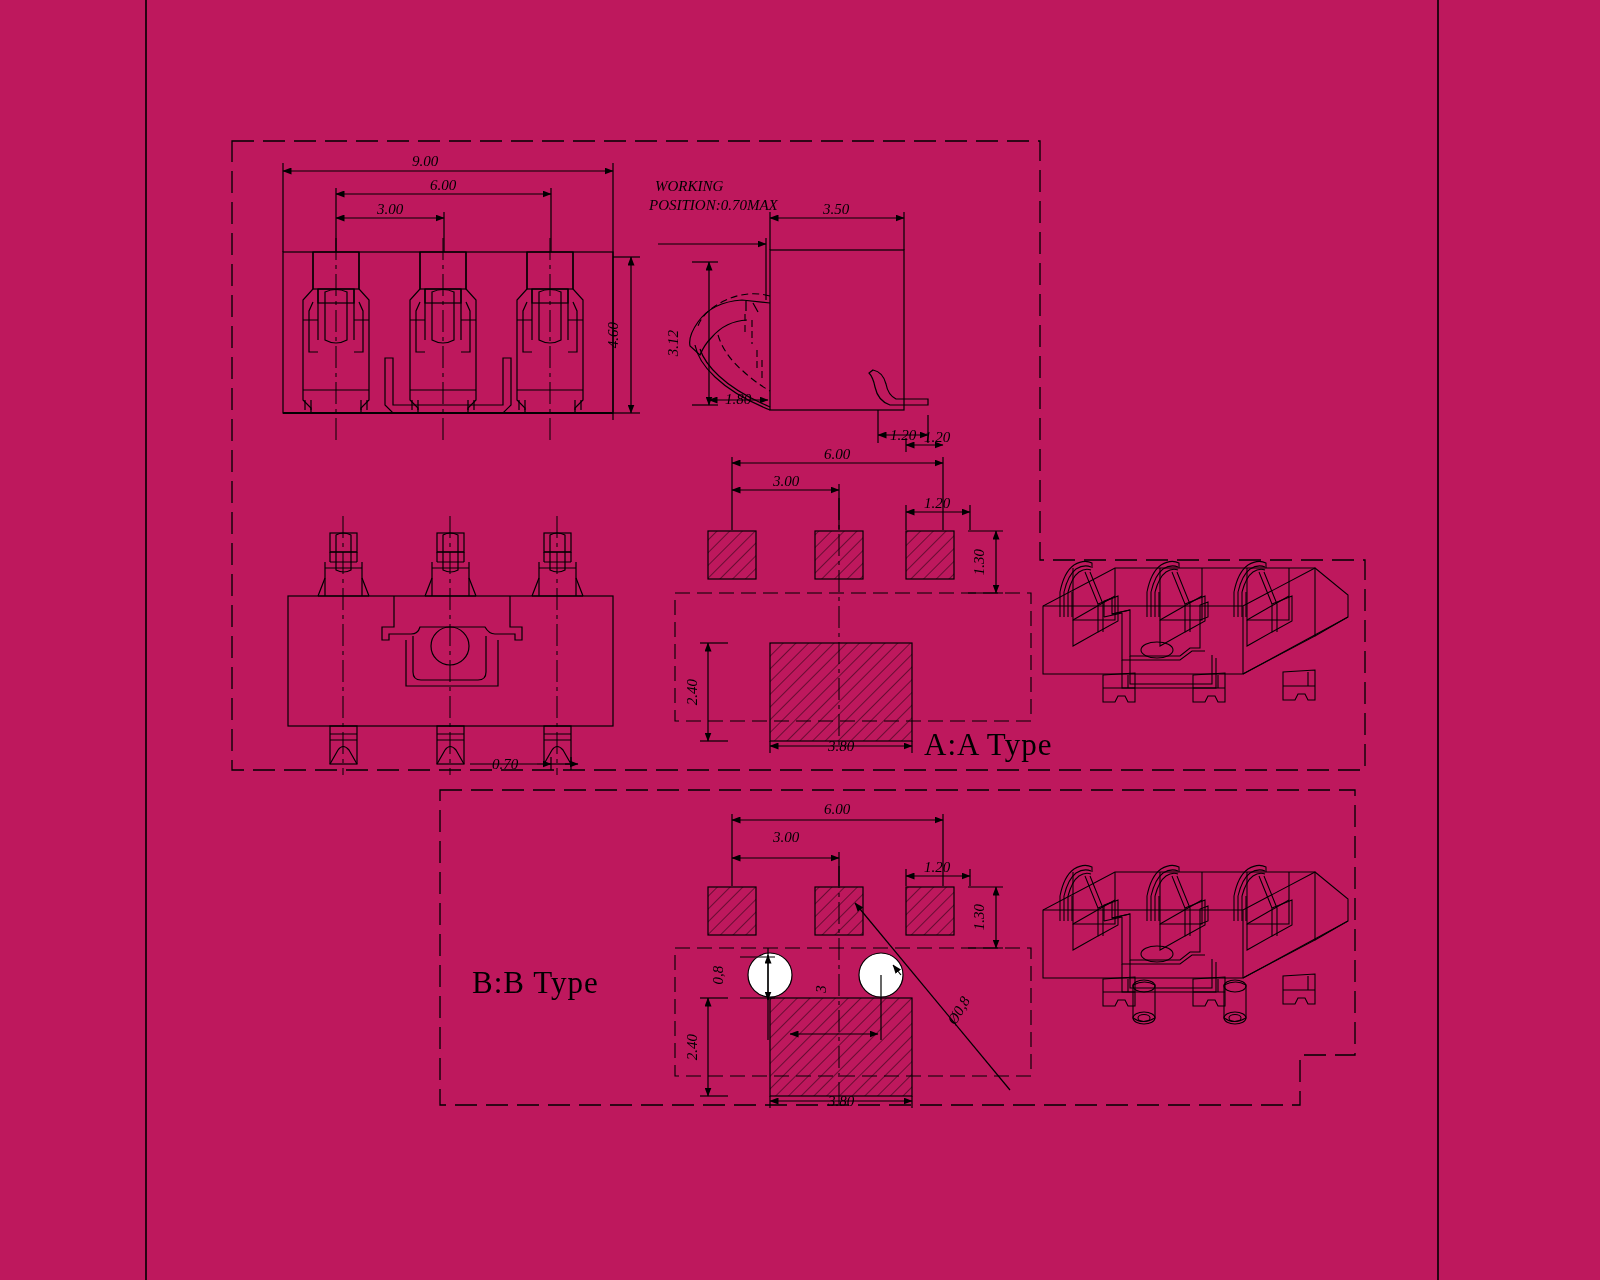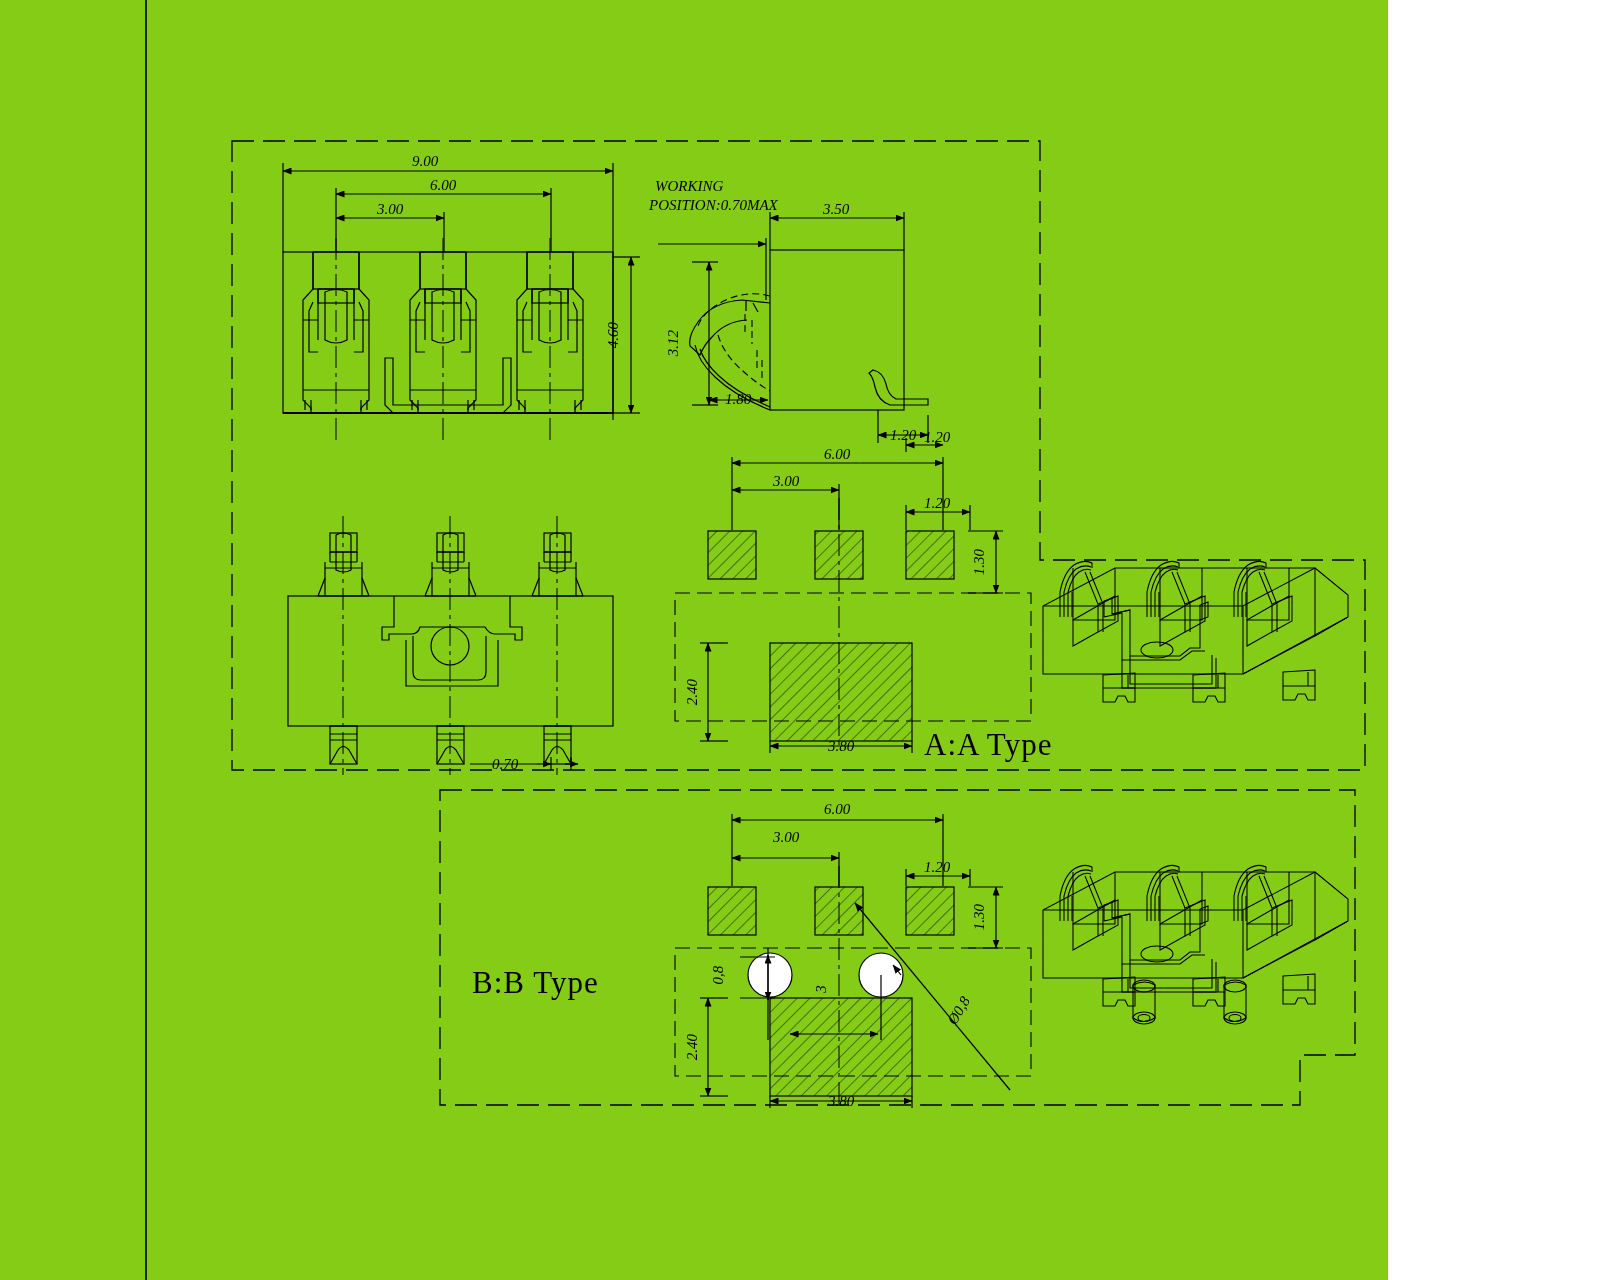--- a/index.html
+++ b/index.html
@@ -1,16 +1,16 @@
 <!DOCTYPE html>
 <html><head>
 <meta charset="utf-8">
 <style>
   html,body{margin:0;padding:0;background:#ffffff;}
-  #stage{position:relative;width:1388px;height:1280px;background:#84cc16;
+  #stage{position:relative;width:1600px;height:1280px;background:#be185d;
          font-family:"Liberation Serif",serif;overflow:hidden;text-decoration:underline;}
   #stage svg{position:absolute;left:0;top:0;}
   .dimtxt{font-family:"Liberation Serif",serif;font-style:italic;font-size:15px;fill:#000;}
   .typetxt{font-family:"Liberation Serif",serif;font-size:31px;fill:#000;letter-spacing:1px;}
   .notetxt{font-family:"Liberation Serif",serif;font-style:italic;font-size:15px;fill:#000;}
 </style>
 </head>
 <body>
 
 <div id="stage">

